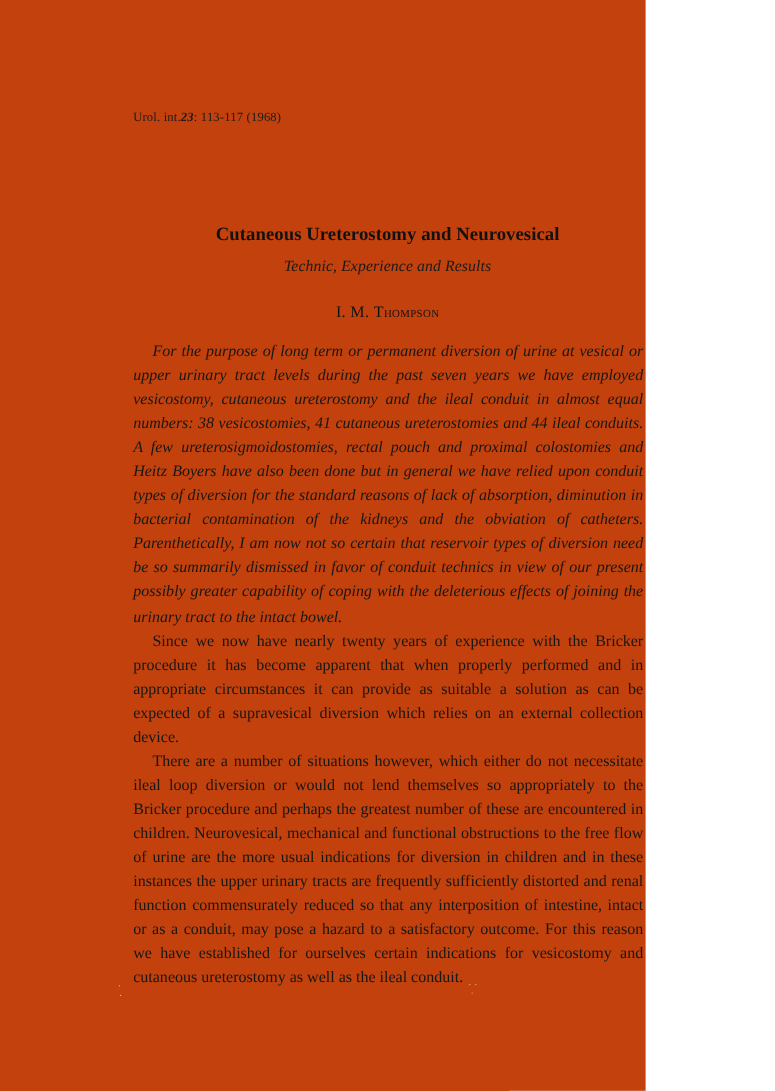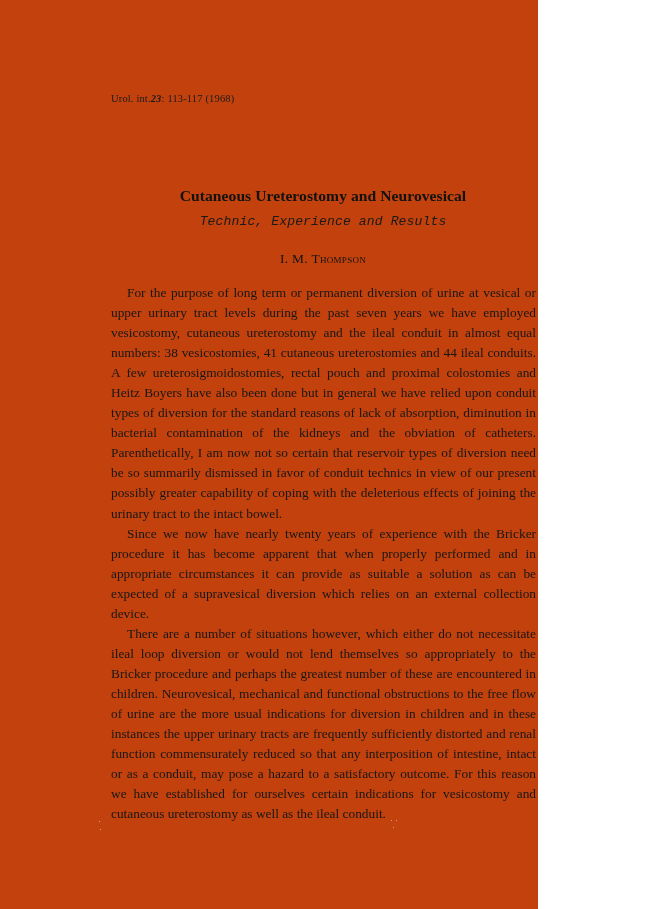--- a/index.html
+++ b/index.html
@@ -53,21 +53,20 @@
     letter-spacing: 0.05px;
     line-height: 1.25;
     color: #121212;
   }
   .article-subtitle {
     margin-top: 9px;
     font-size: 13.1px;
     font-style: italic;
     letter-spacing: 0.1px;
     color: #1a1a1a;
-    font-family: Liberation Mono, monospace;
   }
   .article-author {
     margin-top: 22px;
     font-size: 13.4px;
     letter-spacing: 0.3px;
     color: #141414;
   }
   .article-author .smallcaps {
     font-variant: small-caps;
     text-align: right;
@@ -85,20 +84,21 @@
     text-justify: inter-word;
     color: #171717;
     hyphens: manual;
   }
   .body-text p {
     margin: 0;
     text-indent: 16px;
   }
   .body-text p:first-child {
     text-indent: 16px;
+    font-style: italic;
   }
 
   
   .speck {
     position: absolute;
     background: #c9c9c9;
     width: 1px;
     height: 1px;
     border-radius: 50%;
   }

